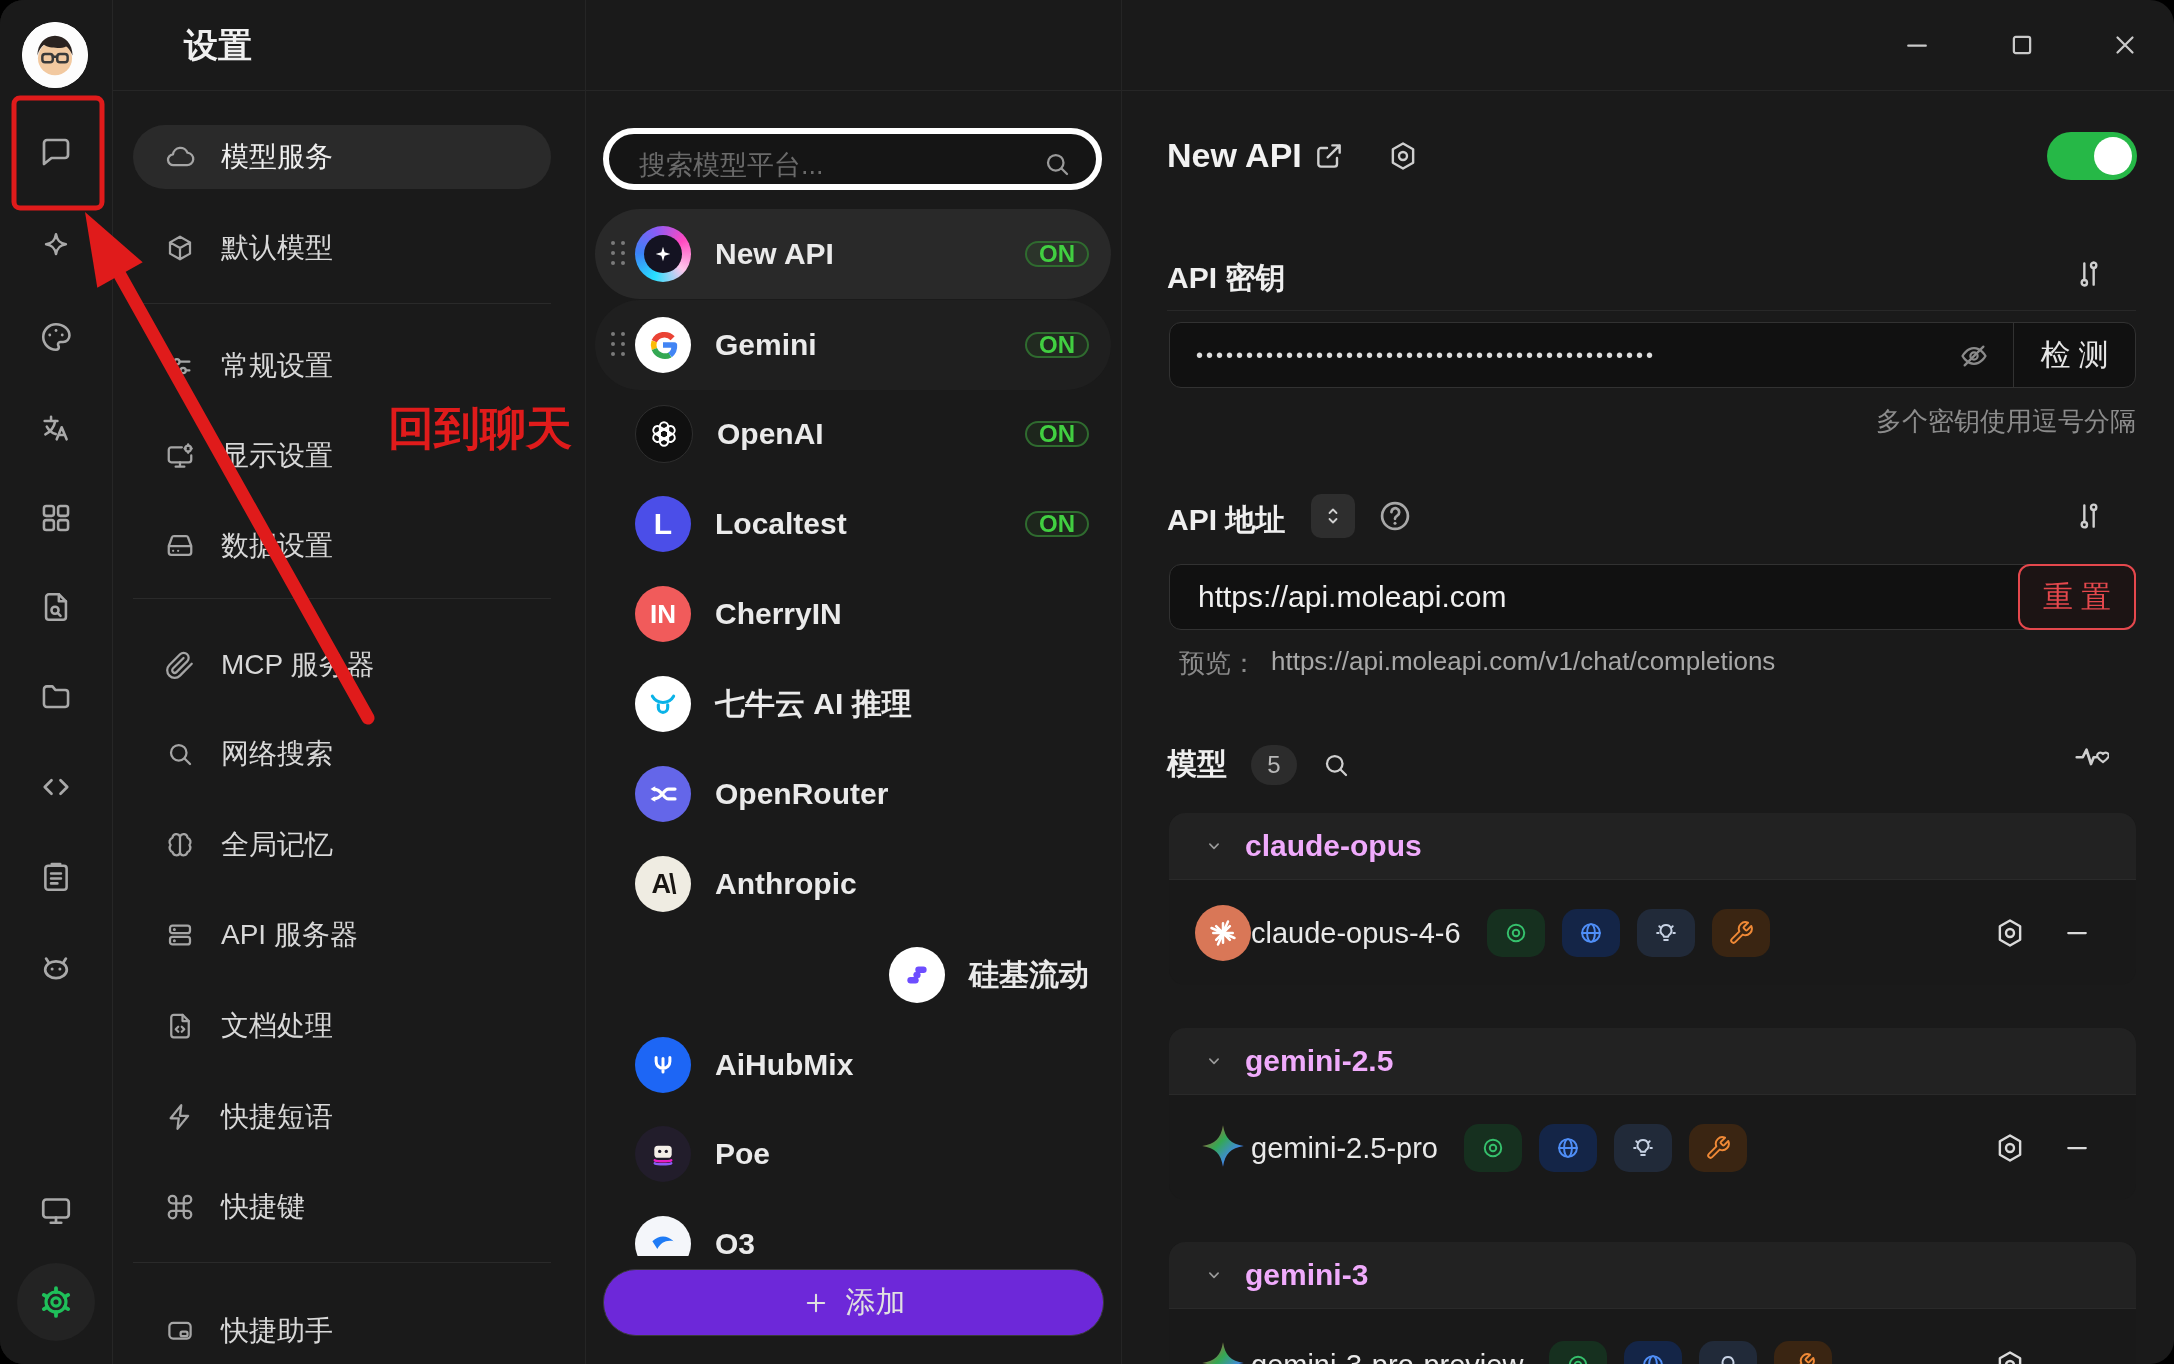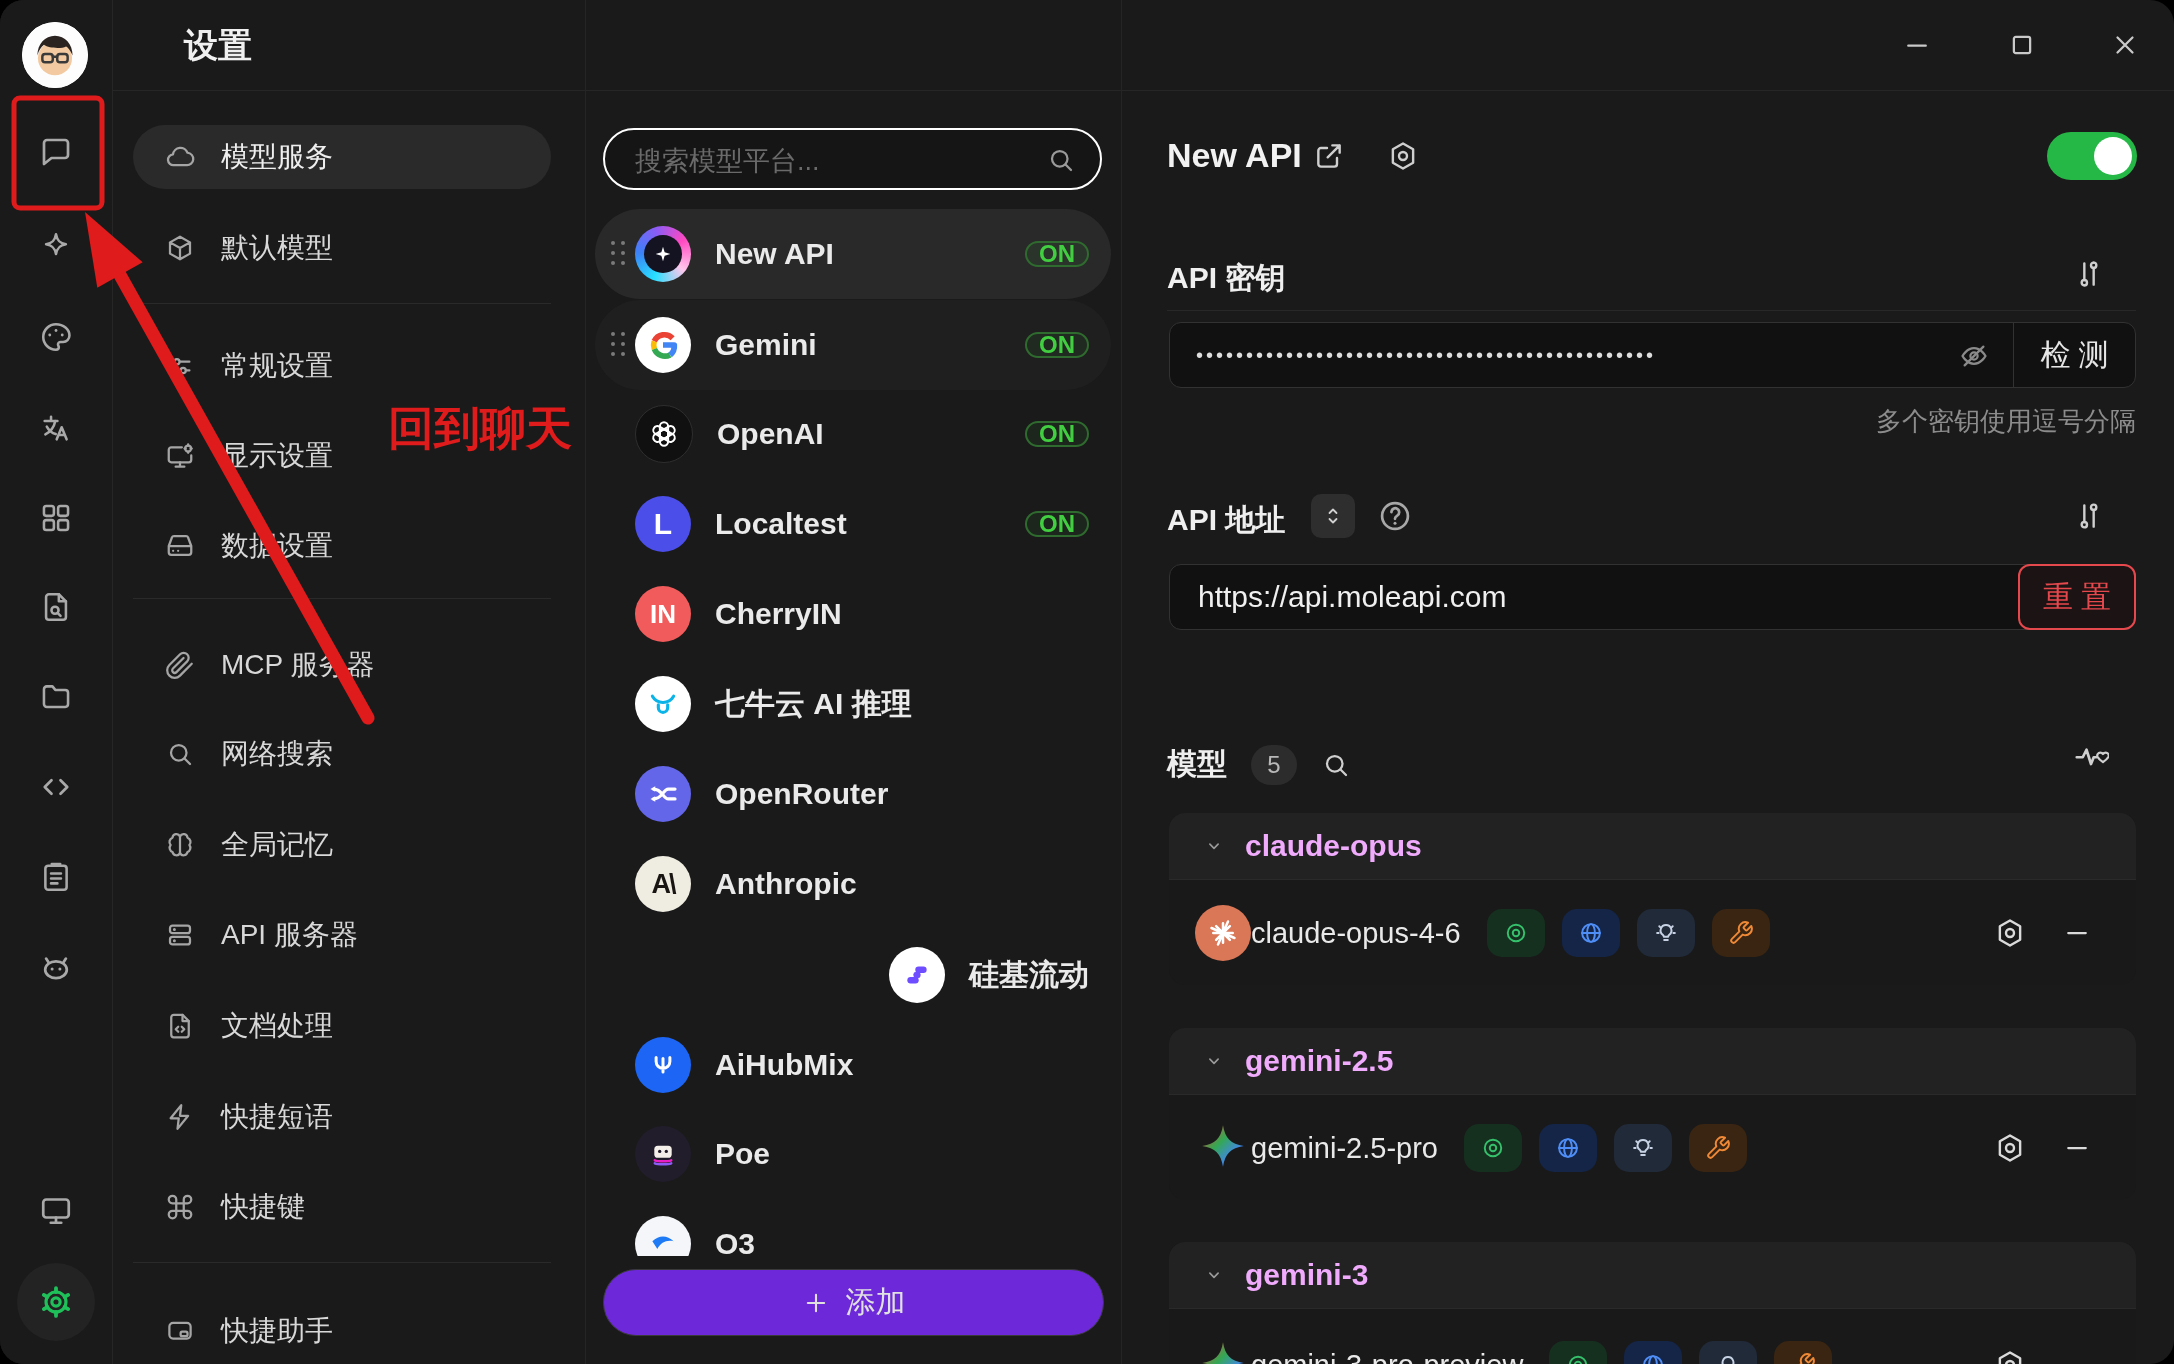--- a/index.html
+++ b/index.html
@@ -18,21 +18,21 @@
   #avatar{left:22px;top:22px;width:66px;height:66px;border-radius:50%;overflow:hidden;background:#fff;}
   #gear-bg{left:17px;top:1263px;width:78px;height:78px;border-radius:50%;background:#232323;}
   
   #navcol{left:112px;top:0;width:473px;height:1364px;border-right:1px solid #252525;text-align:right;}
   .nav-item{position:absolute;left:21px;width:418px;height:64px;border-radius:32px;display:flex;align-items:center;gap:26px;padding-left:32px;box-sizing:border-box;color:#d8d8d8;font-size:28px;font-weight:500;}
   .nav-item.sel{background:#2a2a2a;color:#efefef;}
   .nav-item .nic{color:#a5a5a5;flex:0 0 auto;}
   .nav-div{position:absolute;left:21px;width:418px;height:1px;background:#2a2a2a;}
   
   #provcol{left:585px;top:0;width:536px;height:1364px;border-right:1px solid #252525;}
-  #prov-search{position:absolute;left:18px;top:128px;width:499px;height:62px;border-radius:31px;background:#151515;border:2px solid #ffffff;box-sizing:border-box;}
+  #prov-search{position:absolute;left:18px;top:128px;width:499px;height:62px;border-radius:31px;background:#151515;border:6px solid #ffffff;box-sizing:border-box;}
   #prov-search input{position:absolute;left:28px;top:0;width:400px;height:60px;background:transparent;border:0;outline:0;color:#cfcfcf;font-size:27px;font-family:inherit;}
   #prov-search input::placeholder{color:#6a6a6a;}
   #prov-search .mag{position:absolute;right:24px;top:15px;color:#9a9a9a;}
   #prov-list{position:absolute;left:0;top:209px;width:536px;height:1047px;overflow:hidden;}
   .prow{position:absolute;left:10px;width:516px;height:90px;border-radius:45px;display:flex;align-items:center;box-sizing:border-box;padding:0 22px 0 16px;}
   .prow.sel{background:#292929;}
   .prow.hov{background:#1f1f1f;}
   .drag{width:16px;height:26px;display:flex;flex-wrap:wrap;gap:4px 6px;margin-right:8px;visibility:hidden;}
   .prow.sel .drag,.prow.hov .drag{visibility:visible;}
   .drag i{width:4px;height:4px;border-radius:50%;background:#7a7a7a;}
@@ -586,20 +586,24 @@
       <svg width="32" height="32" viewBox="0 0 24 24">
           <path d="M8.5 4v12.5M15.5 7.5V20"></path>
           <circle cx="8.5" cy="18.5" r="2"></circle>
           <circle cx="15.5" cy="5.5" r="2"></circle>
         </svg>
     </div>
     <div class="field" style="top:564px;">
       <input type="text" readonly="" style="margin-left: 26px; width: 760px; background: transparent; border: 0px; outline: 0px; color: rgb(240, 240, 240); font-size: 30px; font-family: inherit;" value="https://api.moleapi.com">
       <div class="seg-btn" id="reset-btn">重置</div>
     </div>
+    <div class="abs" style="left:58px;top:646px;font-size:26px;color:#8a8a8a;display:flex;gap:14px;">
+      <span>预览：</span>
+      <span style="color:#a8a8a8;">https://api.moleapi.com/v1/chat/completions</span>
+    </div>
 
     <div class="abs" style="left:46px;top:744px;display:flex;align-items:center;gap:24px;">
       <span class="sec-label">模型</span>
       <span class="badge5">5</span>
       <svg width="30" height="30" viewBox="0 0 24 24" class="h-ic">
           <circle cx="11" cy="11" r="6.2"></circle>
           <path d="m15.6 15.6 4.4 4.4"></path>
         </svg>
     </div>
     <div class="abs h-ic" style="left:952px;top:740px;">

